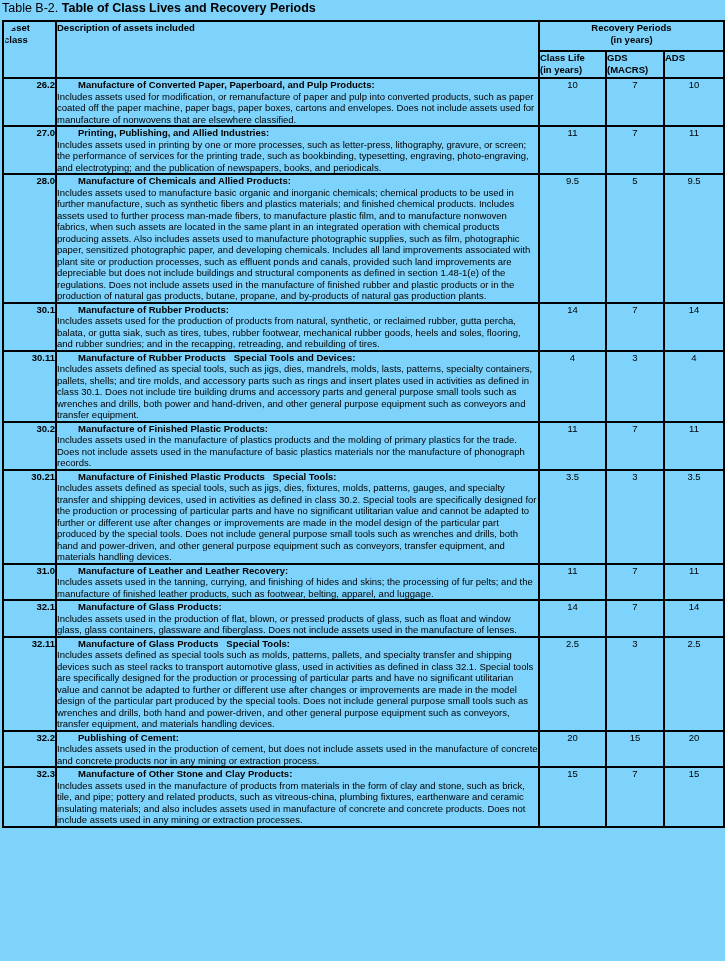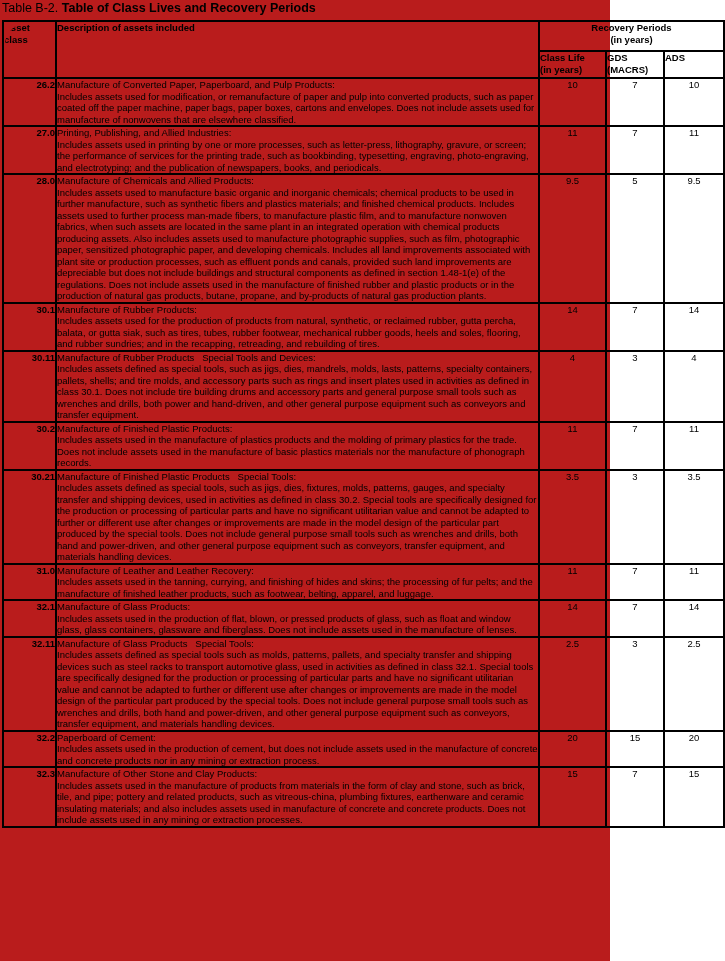--- a/index.html
+++ b/index.html
@@ -3,25 +3,25 @@
 <meta charset="utf-8">
 <style>
   html, body {
     margin: 0;
     padding: 0;
     background: #ffffff;
     color: #000000;
     font-family: "Liberation Sans", "DejaVu Sans", sans-serif;
   }
   .page {
-    width: 610px;
+    width: 725px;
     min-height: 961px;
     box-sizing: border-box;
     padding: 1px 0 0 2px;
-    background: #b91c1c;
+    background: #7dd3fc;
   }
   .doc-title {
     font-size: 12.5px;
     line-height: 15px;
     margin: 0 0 4px 0;
     white-space: nowrap;
   }
   .doc-title .prefix { font-weight: normal; }
   .doc-title .main   { font-weight: bold; }
 
@@ -83,22 +83,23 @@
     text-align: right;
     font-weight: bold;
     font-size: 10px;
     padding-top: 1px;
   }
   td.cell-desc {
     padding: 1px 12px 2px 7px;
   }
   td.cell-desc .row-title {
     display: block;
-    font-weight: normal;
+    font-weight: bold;
     white-space: pre-wrap;
+    padding-left: 21px;
   }
   td.cell-desc .row-body {
     display: block;
   }
   td.cell-val {
     text-align: center;
     padding-top: 12px;
     font-size: 9.5px;
     margin-top: 6px;
   }
@@ -244,21 +245,21 @@
       <span class="row-body">Includes assets defined as special tools such as molds, patterns, pallets, and specialty transfer and shipping devices such as steel racks to transport automotive glass, used in activities as defined in class 32.1. Special tools are specifically designed for the production or processing of particular parts and have no significant utilitarian value and cannot be adapted to further or different use after changes or improvements are made in the model design of the particular part produced by the special tools. Does not include general purpose small tools such as wrenches and drills, both hand and power-driven, and other general purpose equipment such as conveyors, transfer equipment, and materials handling devices.</span>
     </td>
     <td class="cell-val">2.5</td>
     <td class="cell-val">3</td>
     <td class="cell-val">2.5</td>
   </tr>
 
   <tr>
     <td class="cell-class">32.2</td>
     <td class="cell-desc">
-      <span class="row-title">Paperboard of Cement:</span>
+      <span class="row-title">Publishing of Cement:</span>
       <span class="row-body">Includes assets used in the production of cement, but does not include assets used in the manufacture of concrete and concrete products nor in any mining or extraction process.</span>
     </td>
     <td class="cell-val">20</td>
     <td class="cell-val">15</td>
     <td class="cell-val">20</td>
   </tr>
 
   <tr>
     <td class="cell-class">32.3</td>
     <td class="cell-desc">

